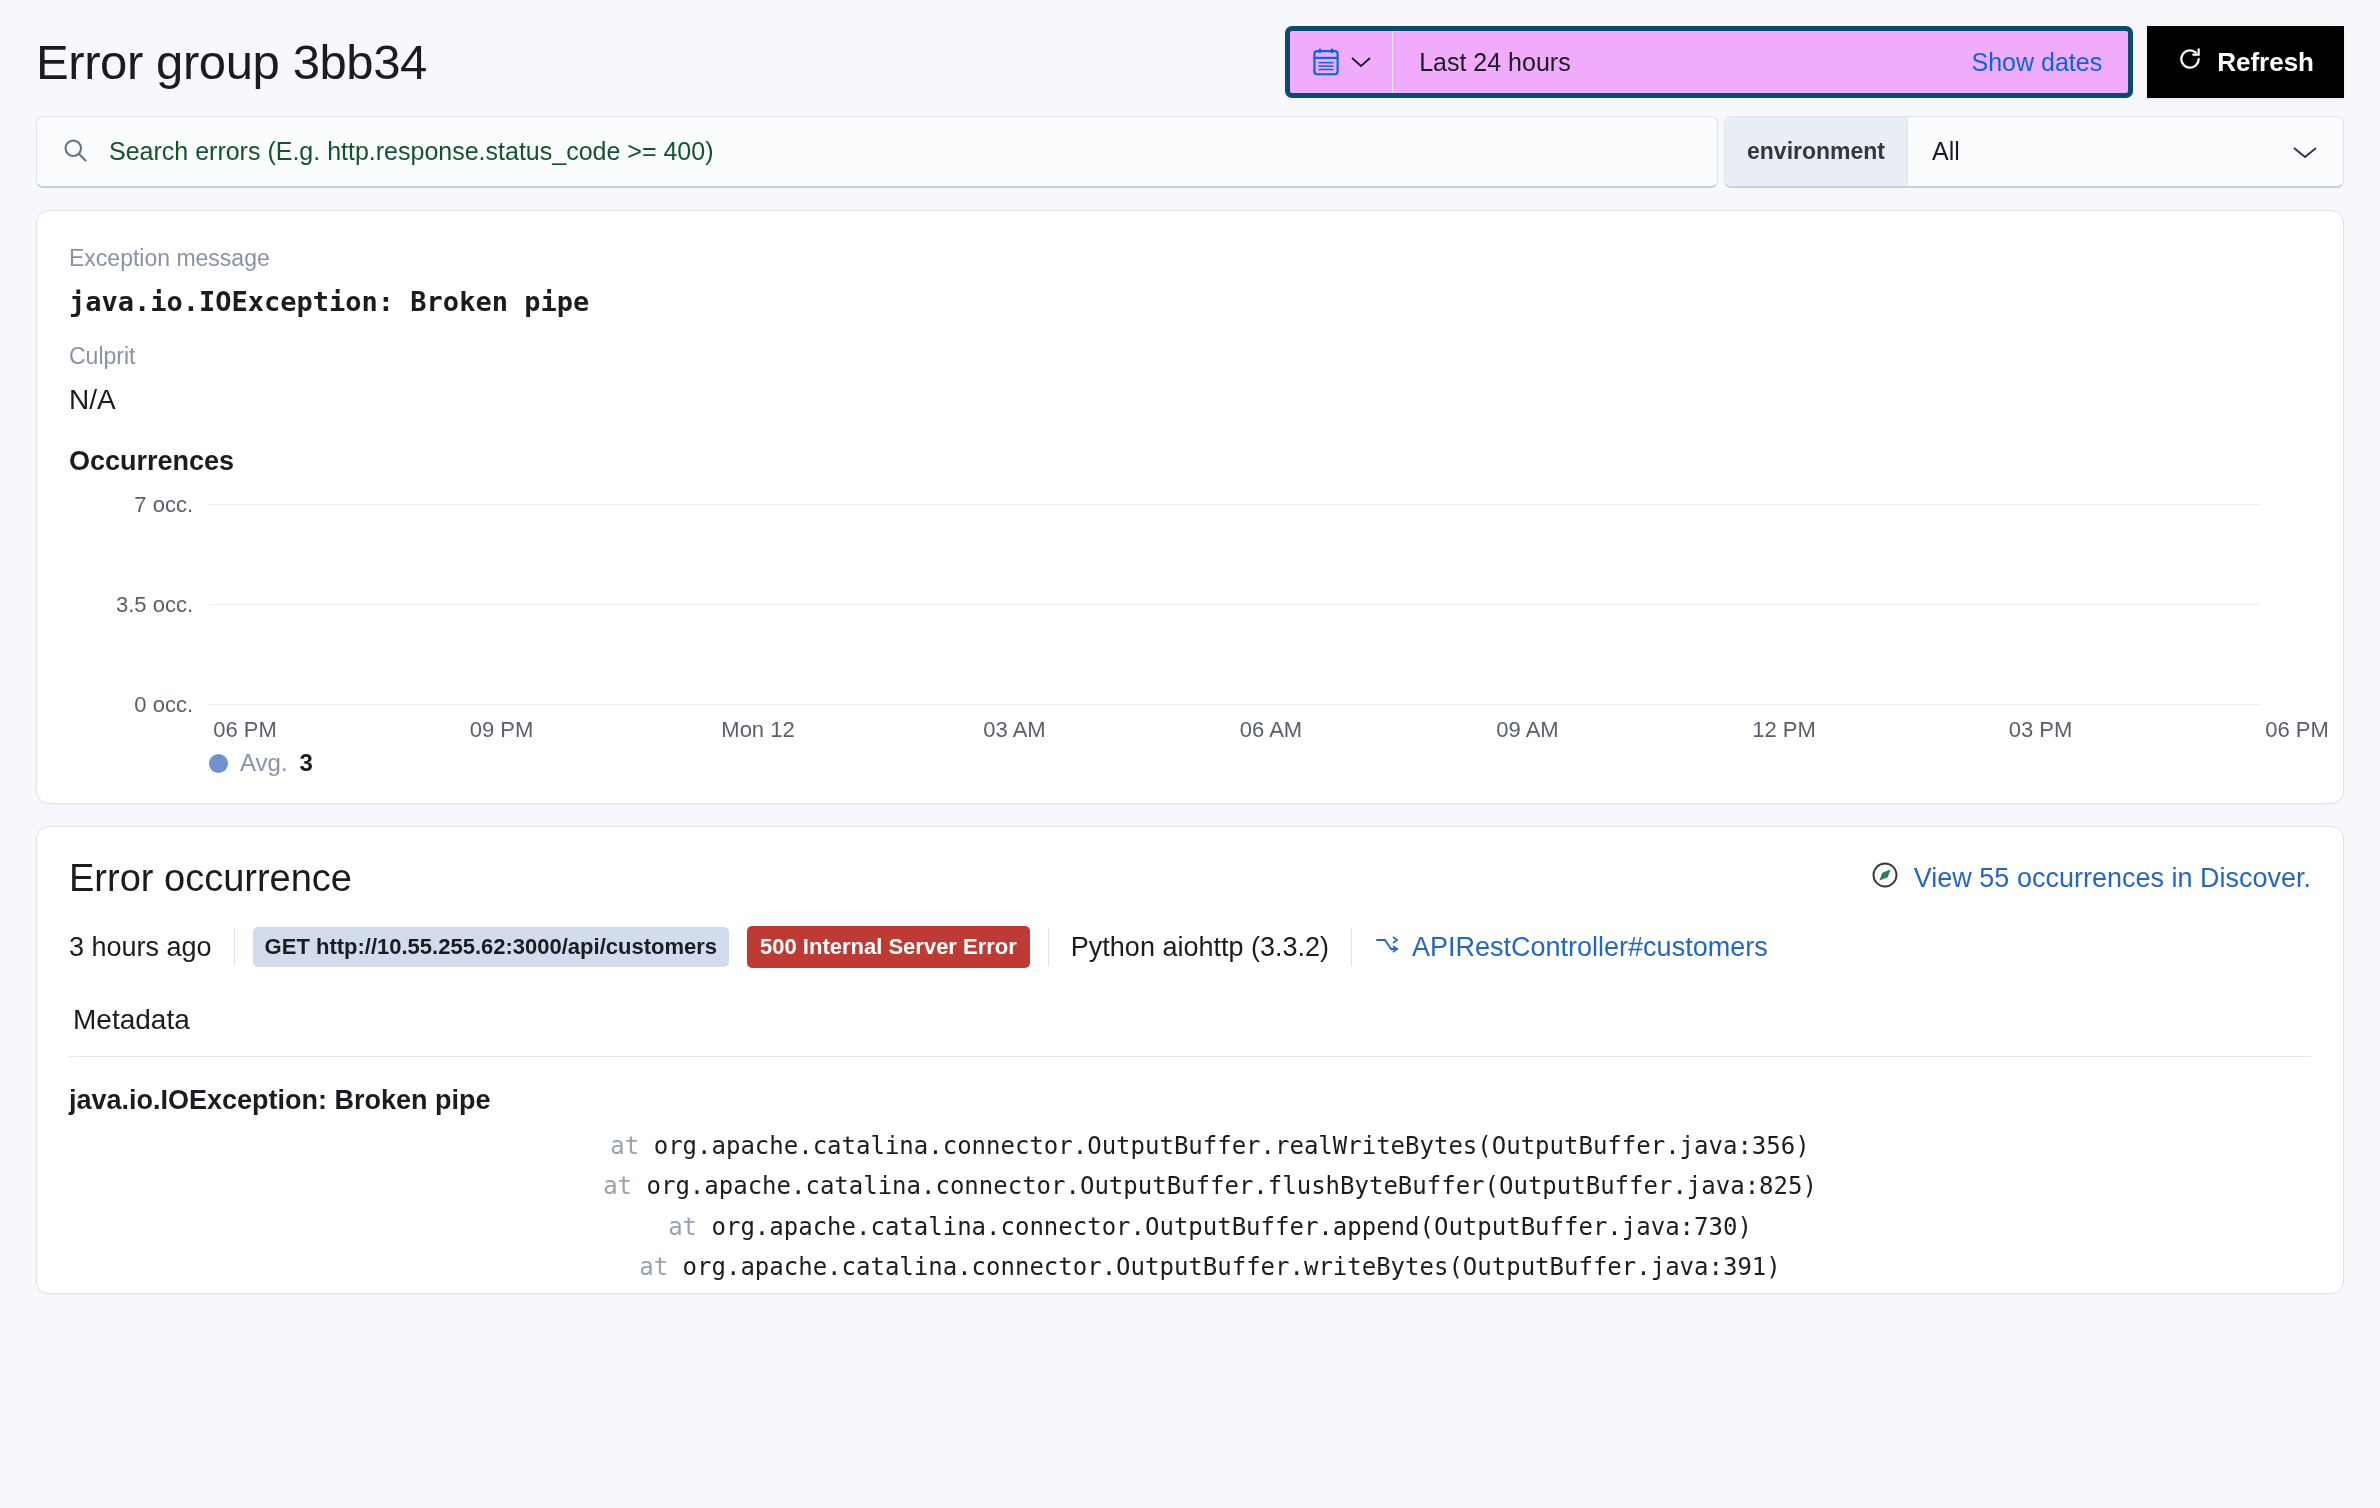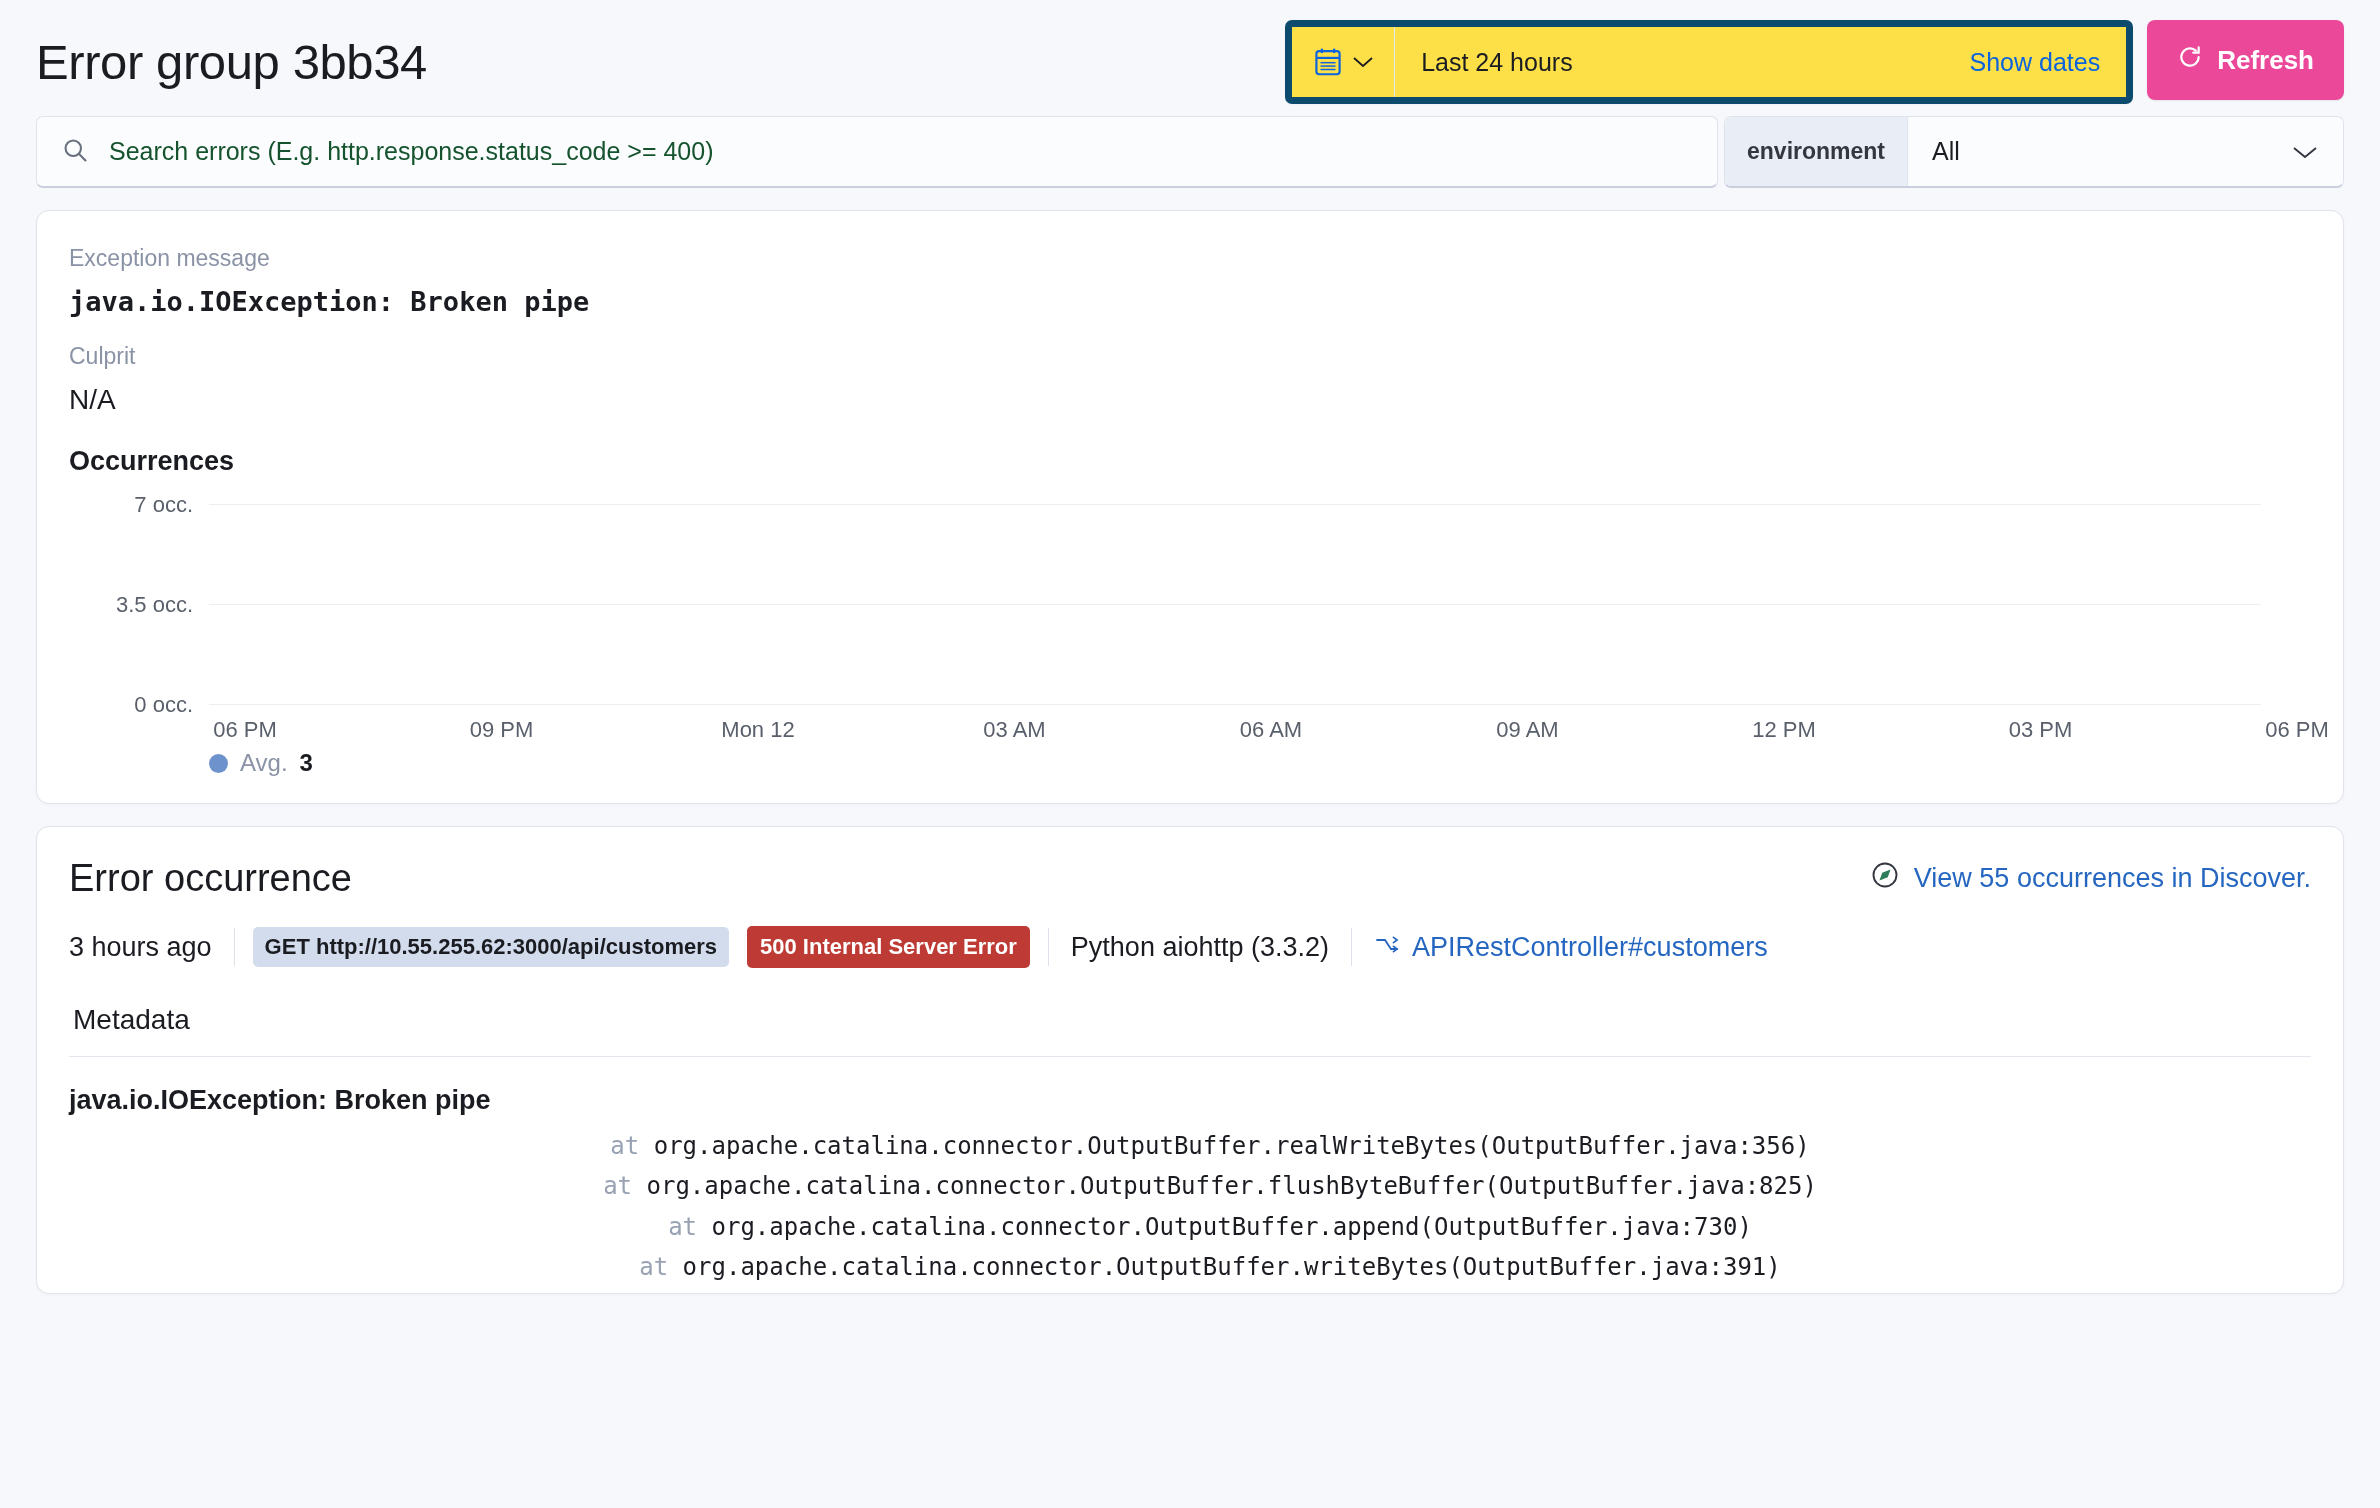--- a/index.html
+++ b/index.html
@@ -19,47 +19,47 @@
     height: 116px;
   }
   .page-title {
     font-size: 49px; font-weight: 400; letter-spacing: -0.4px;
     color: #1a1c21; white-space: nowrap;
   }
   .header-right { display: flex; align-items: stretch; gap: 14px; }
 
   .datepicker {
     display: flex; align-items: stretch;
-    background: #fde047;
-    border: 7px solid #0c4a6e;
+    background: #f0abfc;
+    border: 5px solid #0c4a6e;
     border-radius: 7px;
-    height: 84px;
+    height: 72px;
     min-width: 848px;
     box-shadow: 0 1px 2px rgba(0,0,0,0.03);
   }
   .dp-calendar {
     display: flex; align-items: center; gap: 10px;
     padding: 0 20px 0 22px;
     border-right: 1px solid #e3e7ef;
   }
   .dp-calendar svg { display: block; }
   .dp-text {
     flex: 1; display: flex; align-items: center;
     padding-left: 26px; font-size: 25px; color: #1a1c21;
   }
   .dp-showdates {
     display: flex; align-items: center;
     padding: 0 26px 0 0;
     font-size: 25px; color: #0b64dd; white-space: nowrap;
   }
   .refresh-btn {
     display: flex; align-items: center; justify-content: center; gap: 14px;
-    background: #ec4899; color: #fff;
-    border: none; border-radius: 8px;
-    height: 80px; padding: 0 30px;
+    background: #000000; color: #fff;
+    border: none; border-radius: 0;
+    height: 72px; padding: 0 30px;
     font-size: 26px; font-weight: 700;
     font-family: "Liberation Sans", sans-serif;
     white-space: nowrap;
     box-shadow: 0 1px 2px rgba(0,0,0,0.08);
   }
 
   
   .search-row {
     display: flex; align-items: stretch;
     margin: 0 36px;

